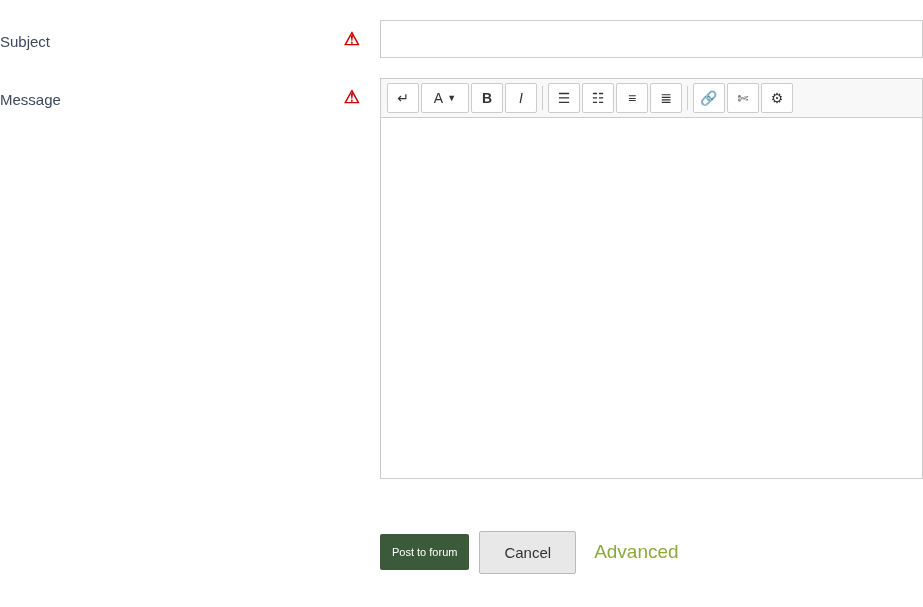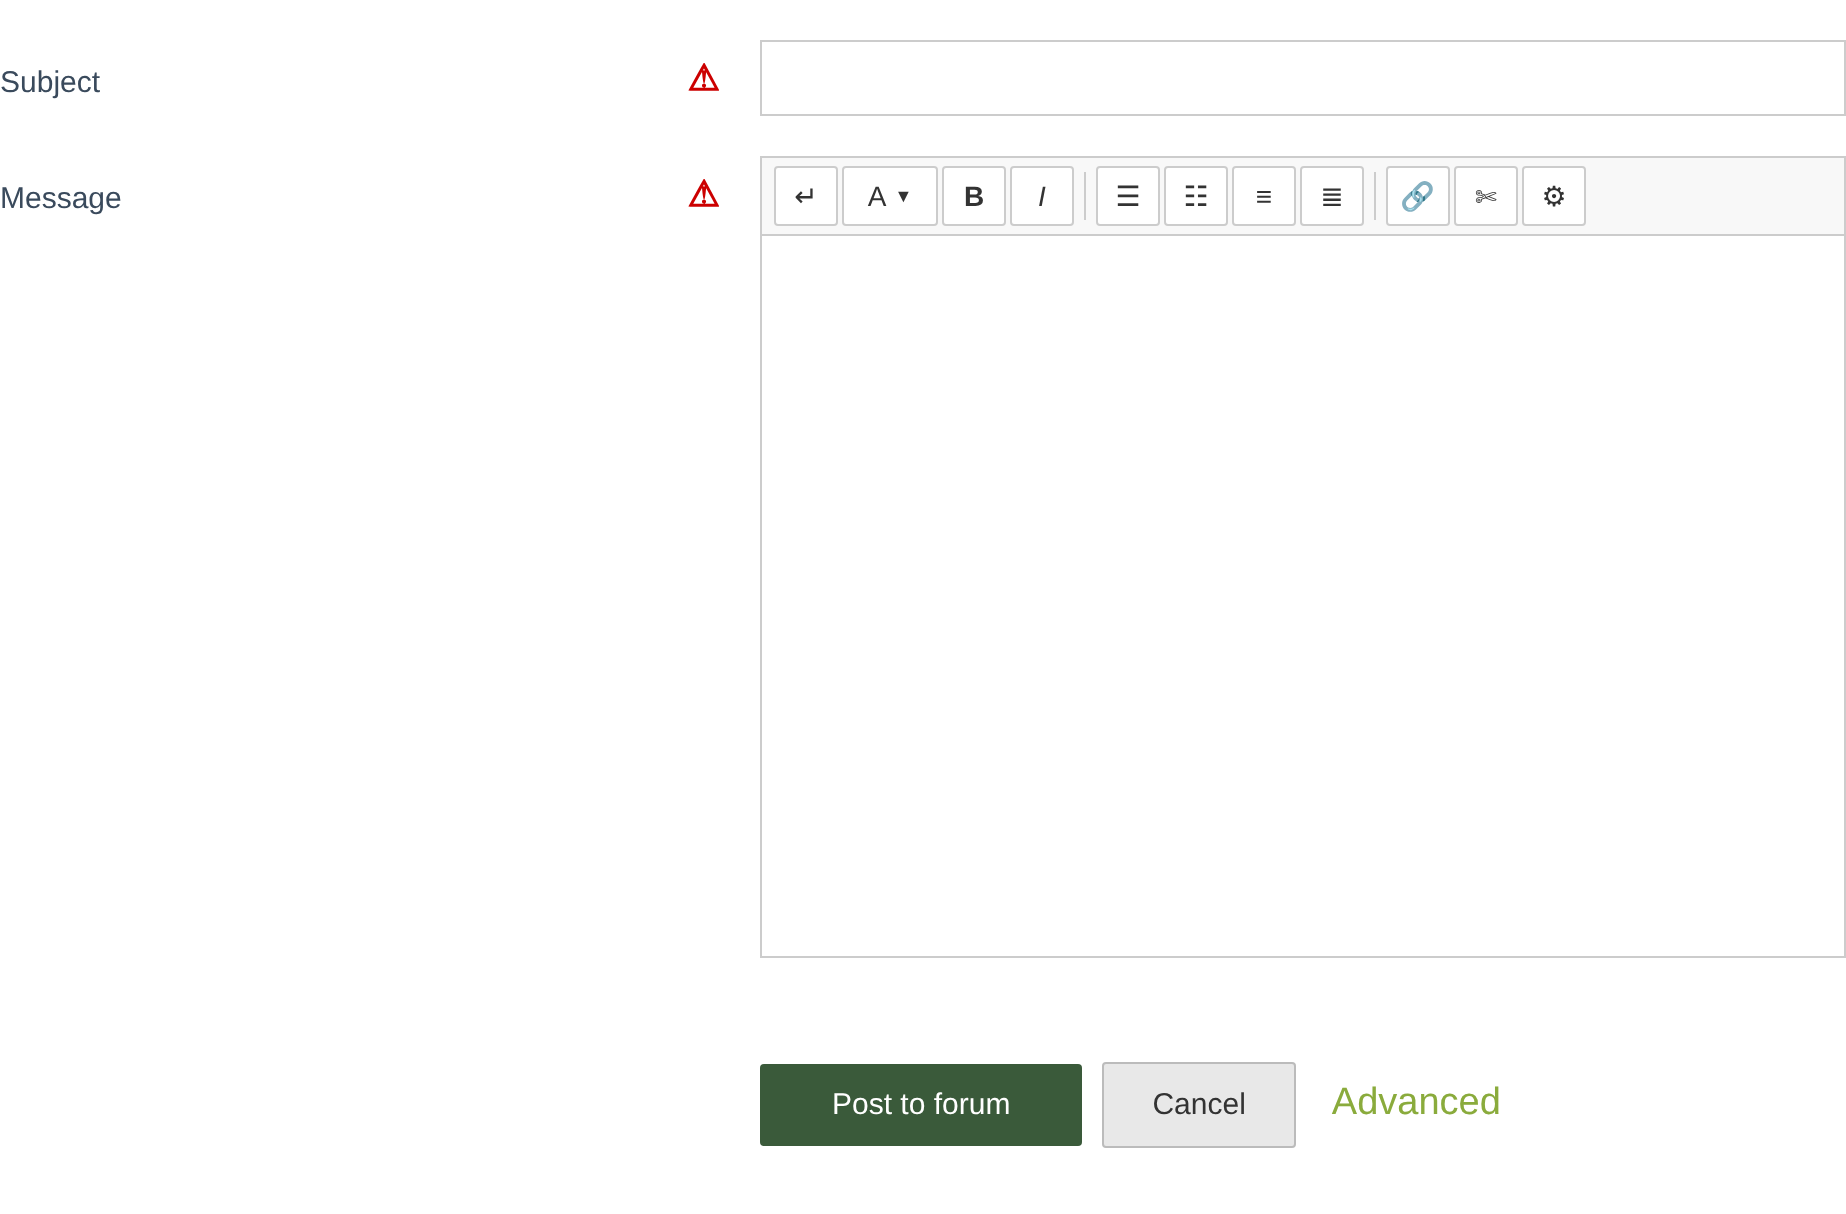--- a/index.html
+++ b/index.html
@@ -120,22 +120,22 @@
       align-items: center;
       gap: 10px;
       padding: 0 0 0 380px;
       margin-top: 10px;
     }
 
     .btn-post {
       background: #3a5a3a;
       color: #fff;
       border: none;
-      padding: 12px 36px;
-      font-size: 15px;
+      padding: 12px 12px;
+      font-size: 11px;
       cursor: pointer;
       border-radius: 2px;
     }
 
     .btn-cancel {
       background: #e8e8e8;
       color: #333;
       border: 1px solid #bbb;
       padding: 12px 24px;
       font-size: 15px;

